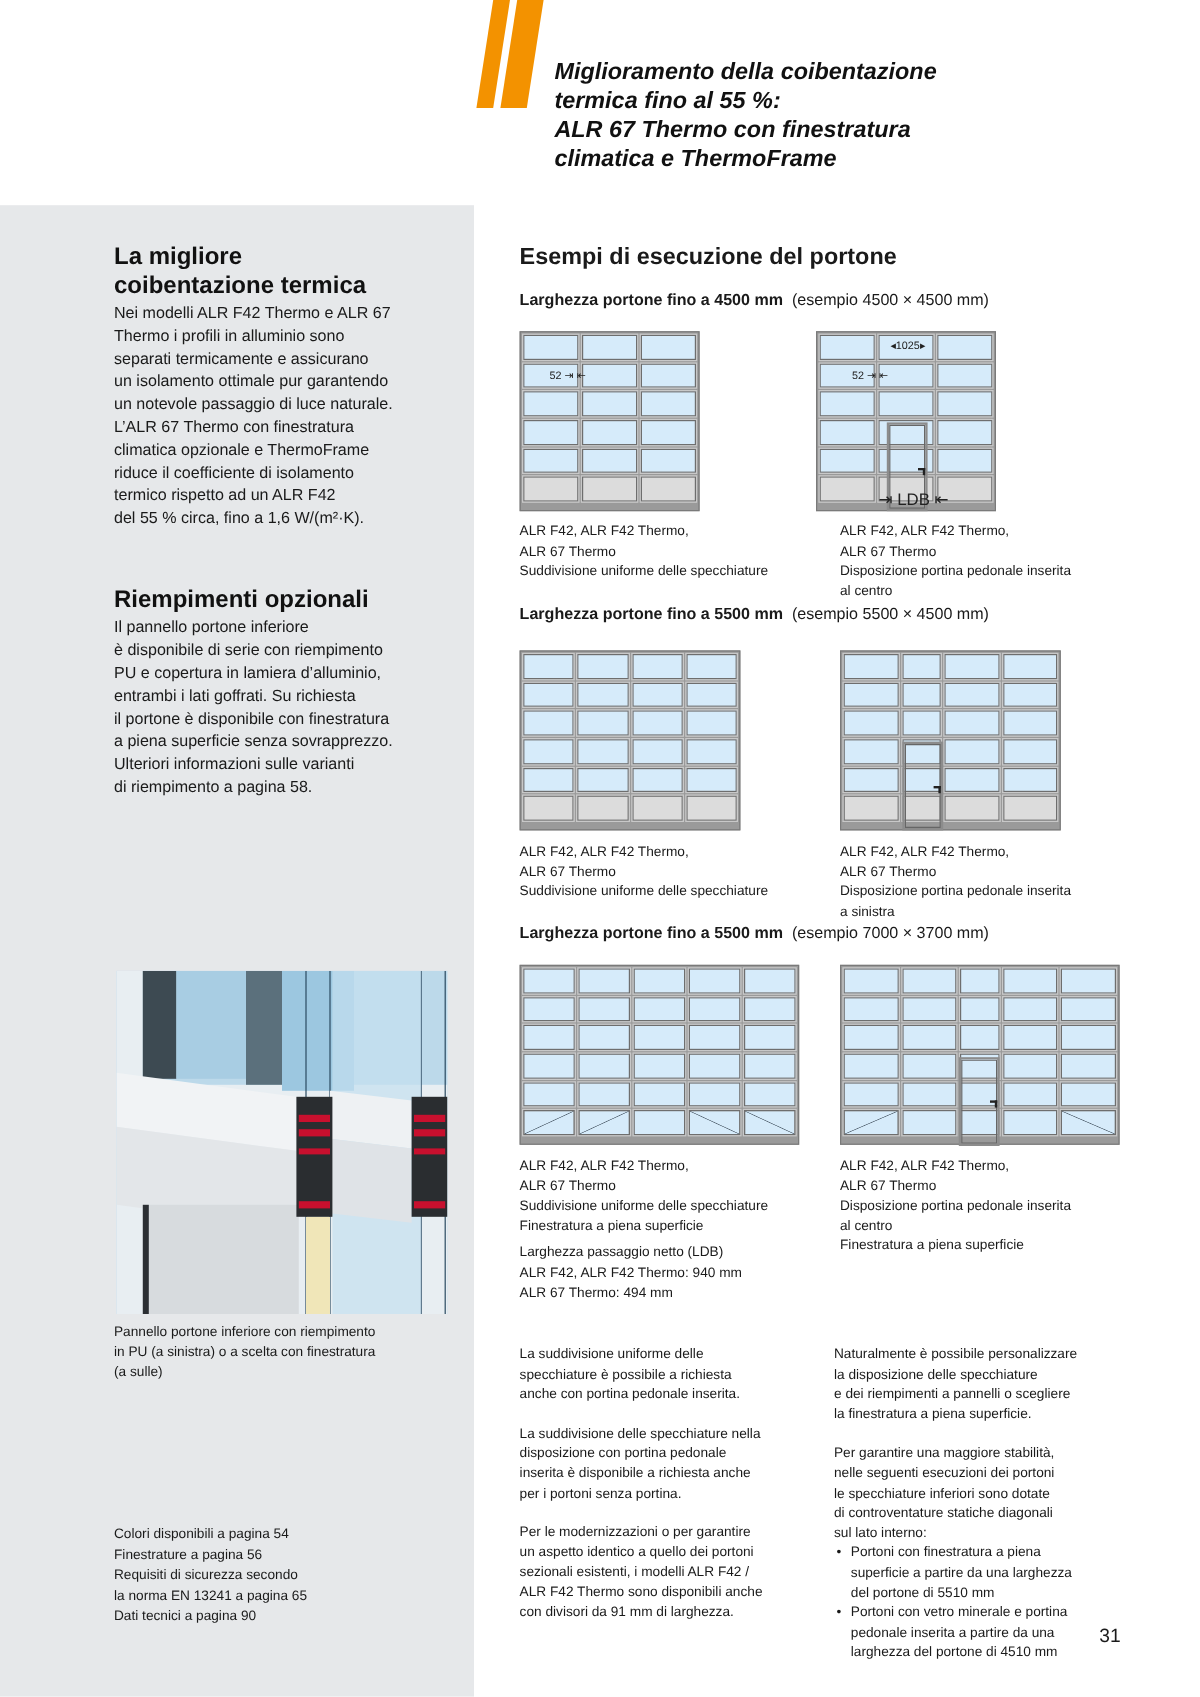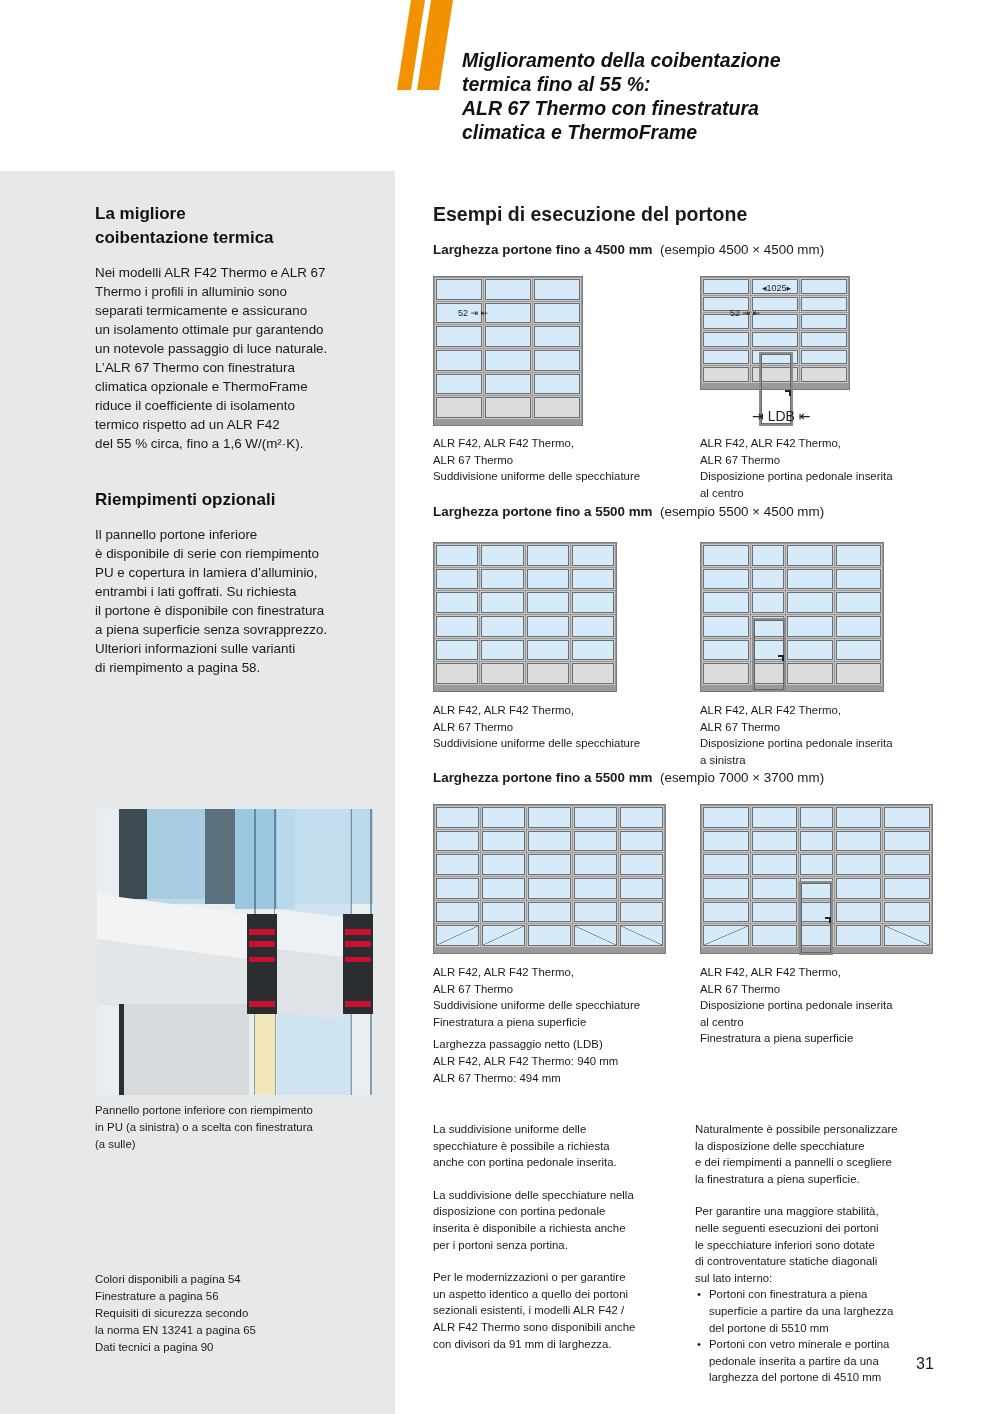--- a/index.html
+++ b/index.html
@@ -6,22 +6,22 @@
   html, body { width: 1000px; height: 1414px; background: #ffffff; overflow: hidden; }
   body { position: relative; font-family: "Liberation Sans", sans-serif; color: #1a1a1a; }
 
   .sidebar-bg { position: absolute; left: 0; top: 171px; width: 395px; height: 1243px; background: #e6e8ea; }
 
   .stripes { position: absolute; left: 395px; top: 0; width: 70px; height: 92px; }
 
   .page-title { position: absolute; left: 462px; top: 48px; width: 420px; font-size: 19.5px; font-weight: bold; font-style: italic; line-height: 24px; color: #111; }
 
   .col-left { position: absolute; left: 95px; width: 280px; }
-  .h2 { font-size: 17px; font-weight: bold; line-height: 24px; color: #111; }
-  .body-text { font-size: 13.4px; line-height: 19px; color: #1a1a1a; margin-top: 13px; }
+  .h2 { font-size: 20px; font-weight: bold; line-height: 24px; color: #111; }
+  .body-text { font-size: 13.4px; line-height: 19px; color: #1a1a1a; margin-top: 1px; }
   .small-text { font-size: 11.4px; line-height: 17px; color: #1a1a1a; }
 
   .right-title { position: absolute; left: 433px; top: 202px; font-size: 19.5px; font-weight: bold; line-height: 24px; }
   .width-heading { position: absolute; left: 433px; font-size: 13.4px; line-height: 18px; white-space: nowrap; }
   .width-heading b { font-weight: bold; }
 
   .door { position: absolute; background: #9a9a9a; border: 1px solid #7a7a7a; }
   .door .grid { position: absolute; left: 2px; top: 2px; right: 2px; bottom: 7px; display: grid; gap: 3px; }
   .door .pane { background: #d6ebfa; border: 1px solid #6e6e6e; outline: 1px solid #c8c8c8; }
   .door .pane.solid { background: #dcdcdc; }
@@ -170,21 +170,21 @@
     <div class="pane"></div>
       <div class="pane"></div>
       <div class="pane"></div>
     <div class="pane solid"></div>
       <div class="pane solid"></div>
       <div class="pane solid"></div>
   </div>
   <div class="dim" style="left:24px; top:31px;"><span>52</span> ⇥ ⇤</div>
 </div>
 
-<div class="door" style="left:700px; top:276px; width:150px; height:114px;text-decoration:underline;">
+<div class="door" style="left:680px; top:276px; width:150px; height:150px;text-decoration:underline;">
   <div class="grid" style="grid-template-columns: repeat(3,1fr); grid-template-rows: repeat(6,1fr);">
     <div class="pane"></div>
       <div class="pane"></div>
       <div class="pane"></div>
     <div class="pane"></div>
       <div class="pane"></div>
       <div class="pane"></div>
     <div class="pane"></div>
       <div class="pane"></div>
       <div class="pane"></div>

